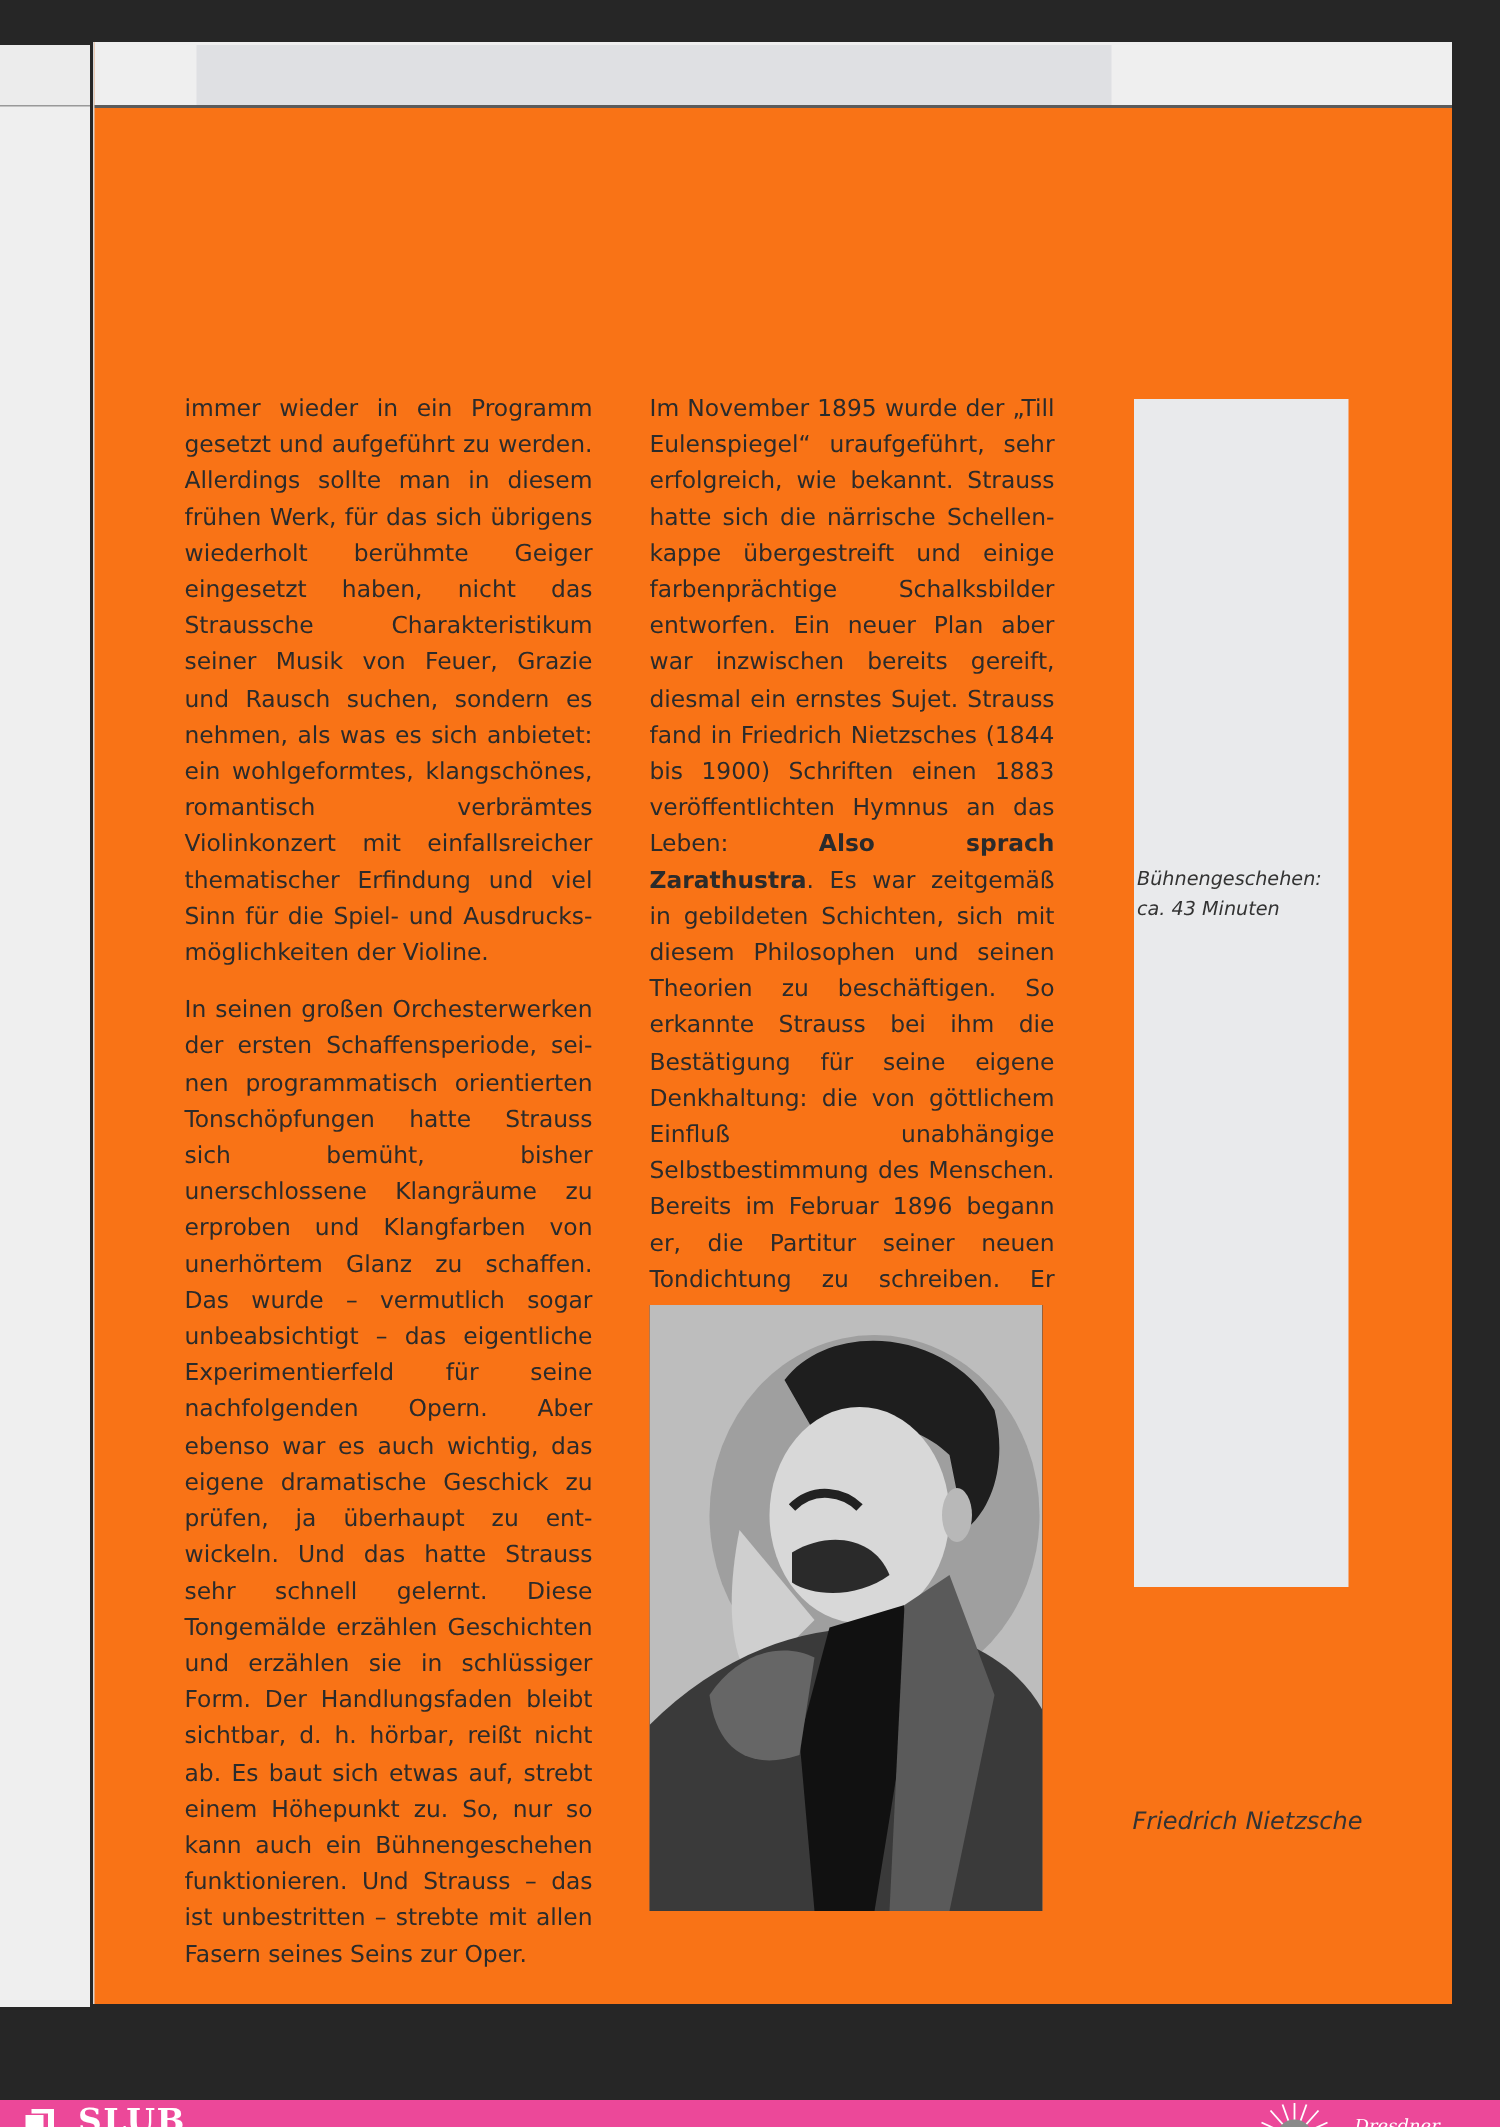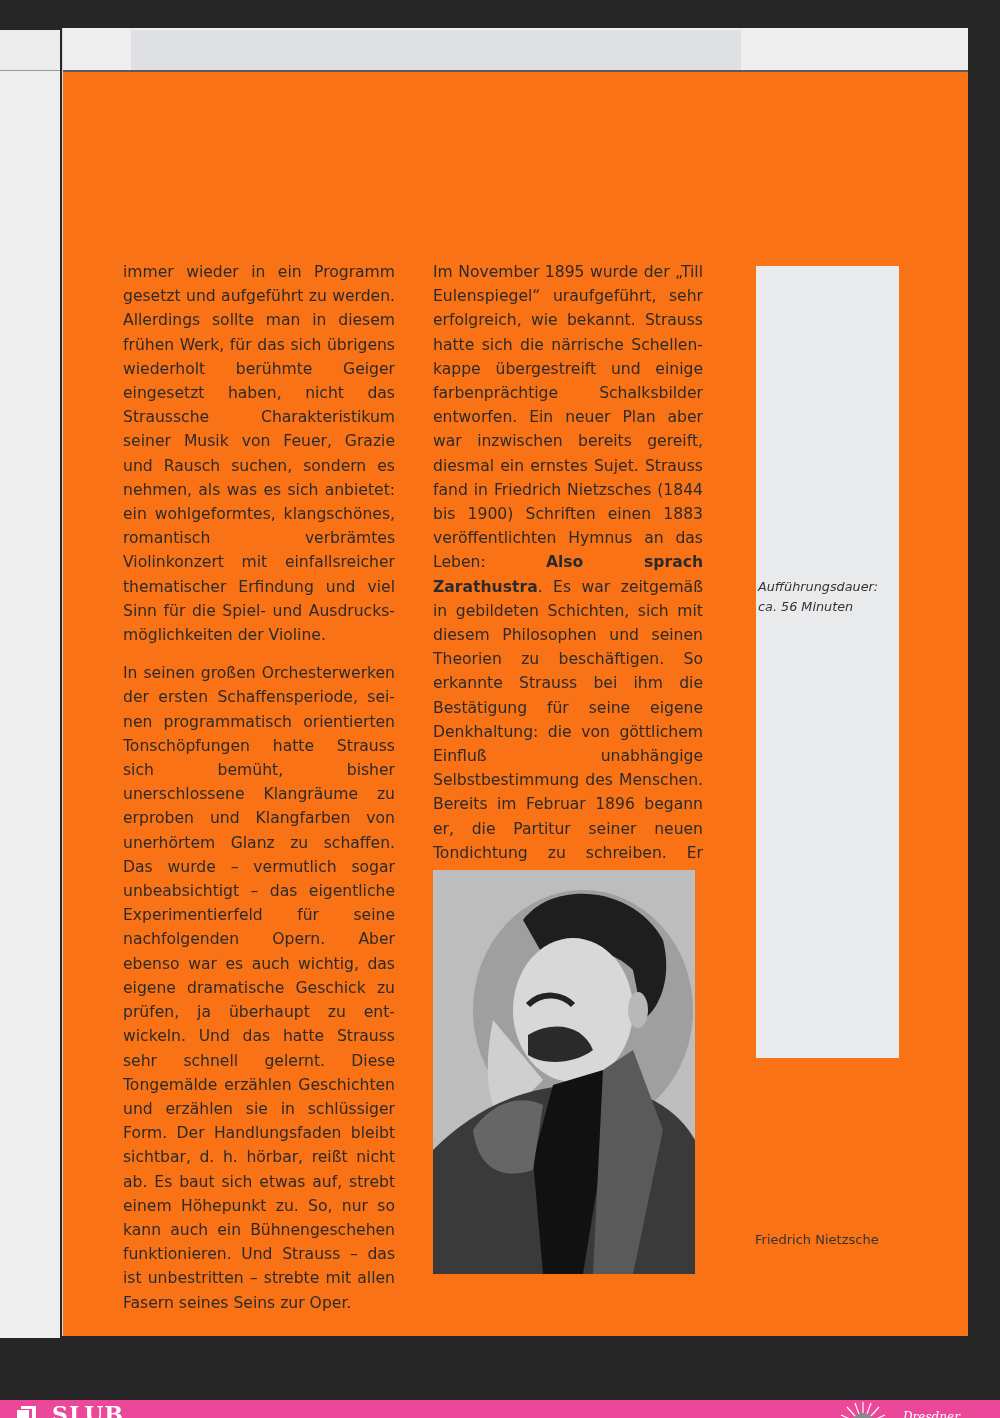--- a/index.html
+++ b/index.html
@@ -44,22 +44,22 @@
     position: absolute; left: 695px; top: 549px; width: 140px;
     font-style: italic; font-size: 12.8px; line-height: 20px; color: #333;
   }
   .photo {
     position: absolute; left: 370px; top: 842px; width: 262px; height: 404px;
     background: radial-gradient(ellipse at 40% 30%, #d9d9d9 0%, #aaaaaa 35%, #555 60%, #2a2a2a 80%, #444 100%);
     overflow: hidden;
   }
   .photo svg { width: 100%; height: 100%; display: block; }
   .caption {
-    position: absolute; left: 692px; top: 1204px;
-    font-size: 13px; color: #333;
+    position: absolute; left: 692px; top: 1176px;
+    font-style: italic; font-size: 16px; color: #333;
   }
   .footer {
     position: absolute; left: 0; top: 1368px; width: 1000px; height: 50px;
     background: #ec4899;
     margin-top: 32px;
   }
   .slub-logo { position: absolute; left: 14px; top: 4px; width: 26px; height: 26px; }
   .slub-name { position: absolute; left: 52px; top: 1px; color: #fff; font-family: "DejaVu Serif", serif; font-weight: bold; font-size: 22px; letter-spacing: 1px; }
   .slub-tag { position: absolute; left: 53px; top: 30px; color: #fff; font-size: 12px; }
   .phil-logo { position: absolute; left: 838px; top: 1px; width: 50px; height: 48px; }
@@ -81,22 +81,22 @@
     <p>immer wieder in ein Programm ge­setzt und aufgeführt zu werden. Allerdings sollte man in diesem frühen Werk, für das sich übrigens wiederholt berühmte Geiger einge­setzt haben, nicht das Straussche Charakteristikum seiner Musik von Feuer, Grazie und Rausch suchen, sondern es nehmen, als was es sich anbietet: ein wohlgeformtes, klangschönes, romantisch verbräm­tes Violinkonzert mit einfallsreicher thematischer Erfindung und viel Sinn für die Spiel- und Ausdrucks­möglichkeiten der Violine.</p>
     <p>In seinen großen Orchesterwerken der ersten Schaffensperiode, sei­nen programmatisch orientierten Tonschöpfungen hatte Strauss sich bemüht, bisher unerschlossene Klangräume zu erproben und Klangfarben von unerhörtem Glanz zu schaffen. Das wurde – vermut­lich sogar unbeabsichtigt – das eigentliche Experimentierfeld für seine nachfolgenden Opern. Aber ebenso war es auch wichtig, das eigene dramatische Geschick zu prüfen, ja überhaupt zu ent­wickeln. Und das hatte Strauss sehr schnell gelernt. Diese Tongemälde erzählen Geschichten und er­zählen sie in schlüssiger Form. Der Handlungsfaden bleibt sichtbar, d. h. hörbar, reißt nicht ab. Es baut sich etwas auf, strebt einem Höhe­punkt zu. So, nur so kann auch ein Bühnengeschehen funktionieren. Und Strauss – das ist unbestritten – strebte mit allen Fasern seines Seins zur Oper.</p>
   </div>
 
   <div class="column col-mid">
     <p><span>Im November 1895 wurde der „Till Eulenspiegel“ uraufgeführt, sehr erfolgreich, wie bekannt. Strauss hatte sich die närrische Schellen­kappe übergestreift und einige far­benprächtige Schalksbilder ent­worfen. Ein neuer Plan aber war inzwischen bereits gereift, diesmal ein ernstes Sujet. Strauss fand in Friedrich Nietzsches (1844 bis 1900) Schriften einen 1883 veröf­fentlichten Hymnus an das Leben: </span><b>Also sprach Zarathustra</b><span>. Es war zeitgemäß in gebildeten Schichten, sich mit diesem Philosophen und seinen Theorien zu beschäftigen. So erkannte Strauss bei ihm die Bestätigung für seine eigene Denk­haltung: die von göttlichem Einfluß unabhängige Selbstbestimmung des Menschen. Bereits im Februar 1896 begann er, die Partitur sei­ner neuen Tondichtung zu schrei­ben. Er arbeitete daran bis in den</span></p>
   </div>
 
   <div class="side-box"></div>
   <div class="side-note">
-    <div>Aufführungsdauer:</div>
-    <div>ca. 56 Minuten</div>
+    <div>Bühnengeschehen:</div>
+    <div>ca. 43 Minuten</div>
   </div>
 
   <div class="photo">
     <svg viewBox="0 0 262 404" preserveAspectRatio="none">
       <rect width="262" height="404" fill="#bdbdbd"></rect>
       <ellipse cx="150" cy="140" rx="110" ry="120" fill="#8a8a8a" opacity="0.6"></ellipse>
       <path d="M90 50 C120 10 200 15 230 70 C240 110 225 140 210 150 L200 100 C180 80 140 70 110 85 Z" fill="#1e1e1e"></path>
       <ellipse cx="140" cy="140" rx="60" ry="72" fill="#d8d8d8"></ellipse>
       <path d="M95 135 C110 120 130 125 140 135" stroke="#222" stroke-width="6" fill="none"></path>
       <path d="M95 165 C120 150 150 155 160 180 C140 195 110 195 95 185 Z" fill="#2a2a2a"></path>

